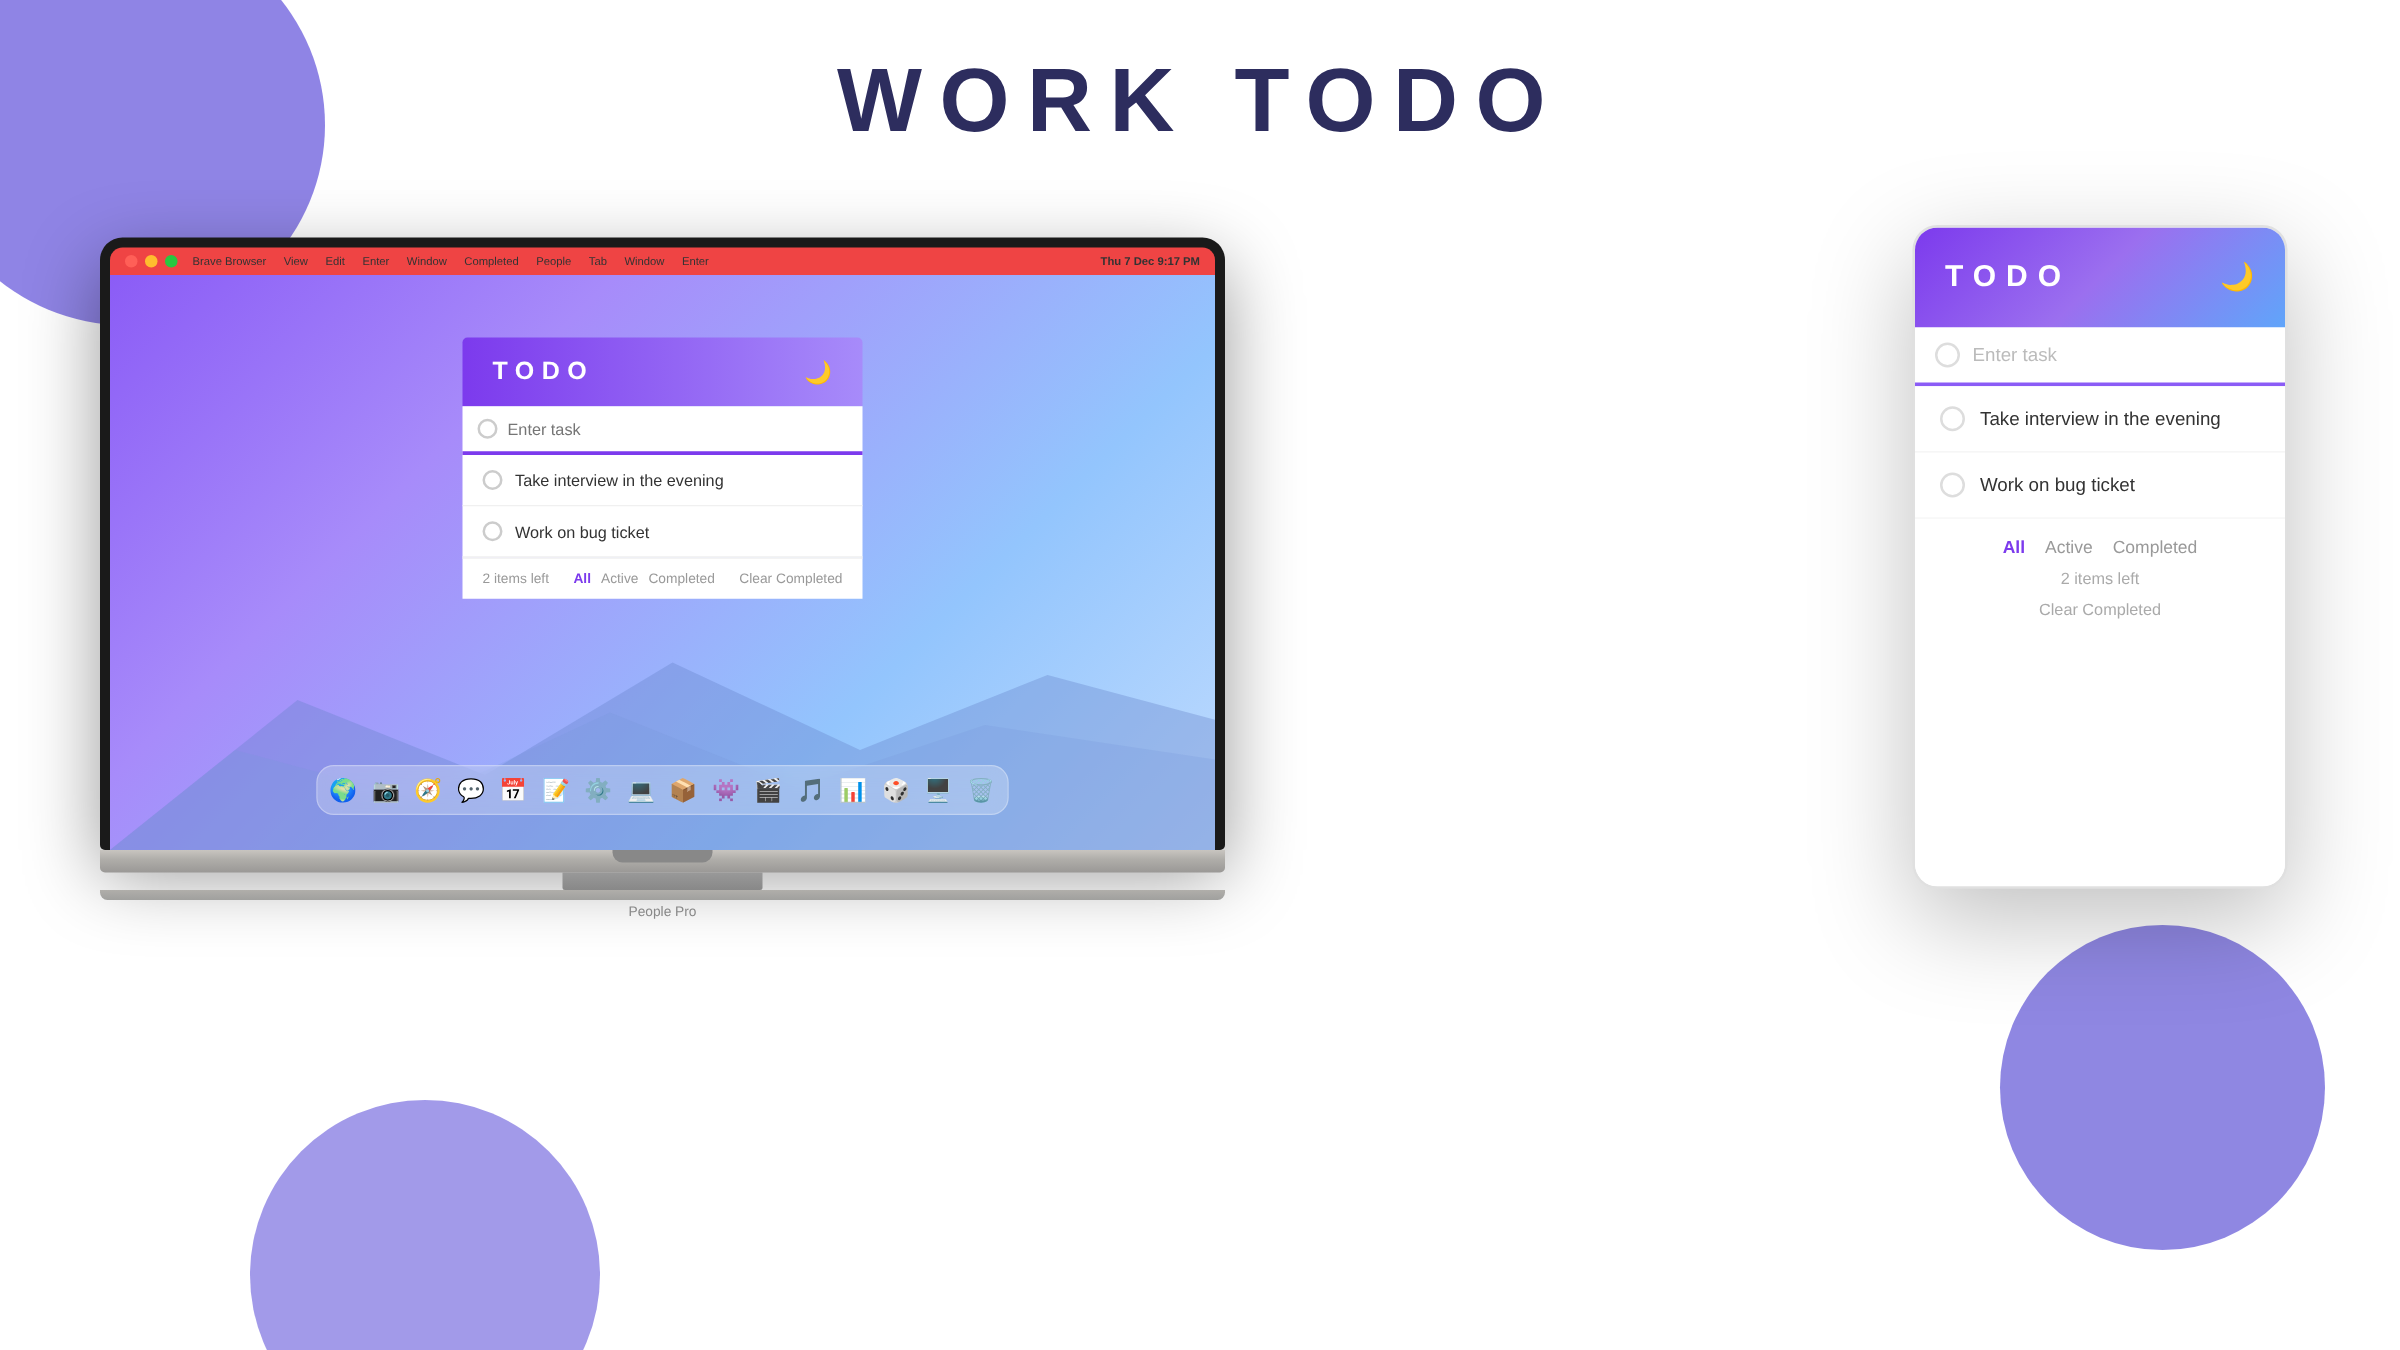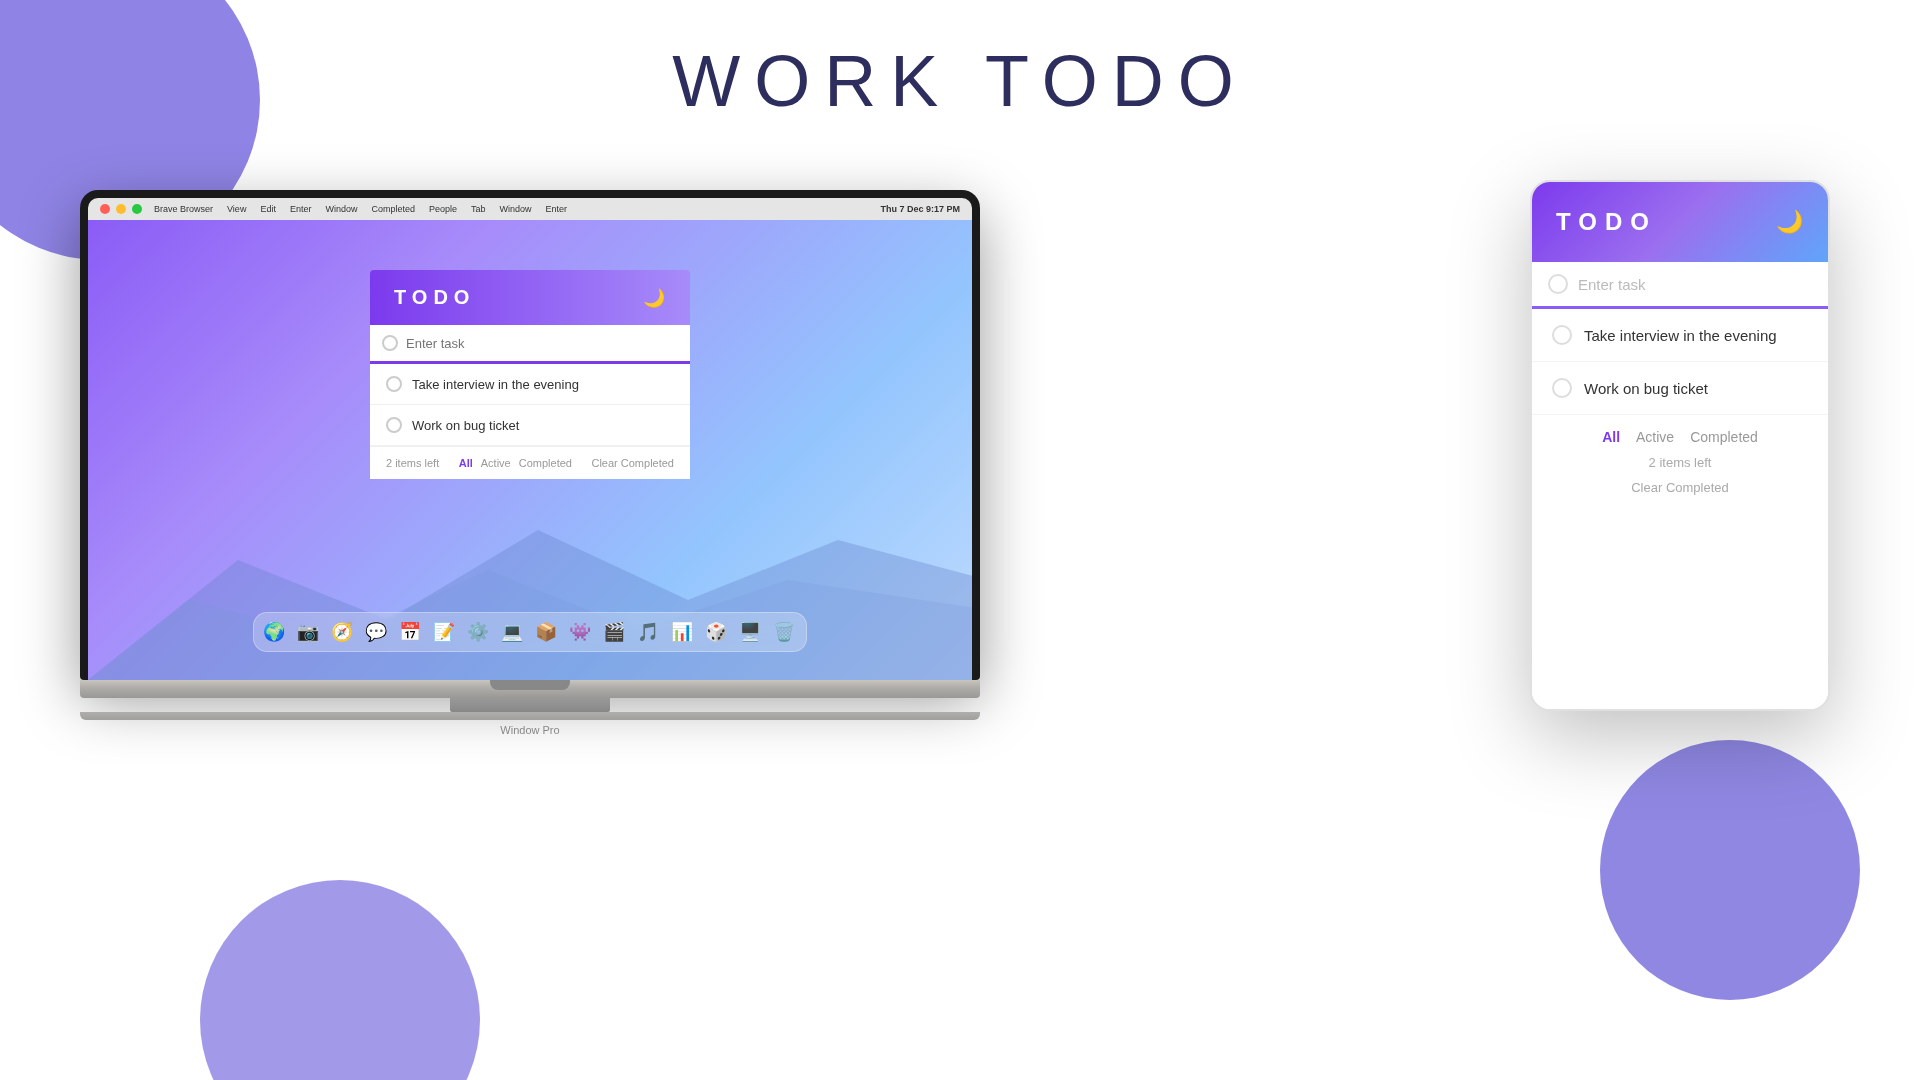--- a/index.html
+++ b/index.html
@@ -50,21 +50,21 @@
       z-index: 0;
     }
 
     
     .page-title {
       position: absolute;
       top: 40px;
       left: 50%;
       transform: translateX(-50%);
       font-size: 72px;
-      font-weight: 400;
+      font-weight: 700;
       letter-spacing: 14px;
       color: #2d2d5e;
       text-transform: uppercase;
       z-index: 10;
     }
 
     
     .macbook-wrapper {
       position: absolute;
       top: 190px;
@@ -74,21 +74,21 @@
     }
 
     .macbook-screen-outer {
       background: #1a1a1a;
       border-radius: 18px 18px 4px 4px;
       padding: 8px 8px 0 8px;
       box-shadow: 0 20px 60px rgba(0,0,0,0.4);
     }
 
     .macbook-menubar {
-      background: #e5e5e5;
+      background: #ef4444;
       border-radius: 10px 10px 0 0;
       height: 22px;
       display: flex;
       align-items: center;
       padding: 0 12px;
       gap: 6px;
       font-size: 9px;
       color: #555;
     }
 
@@ -527,21 +527,21 @@
         <div class="dock-icon">🗑️</div>
       </div>
     </div>
   </div>
 
   <div class="macbook-base">
     <div class="macbook-notch"></div>
   </div>
   <div class="macbook-stand"></div>
   <div class="macbook-foot"></div>
-  <div class="macbook-label">Window Pro</div>
+  <div class="macbook-label">People Pro</div>
 </div>
 
 <div class="phone-wrapper">
   <div class="phone-frame">
 
     <div class="phone-todo-header">
       <span class="phone-todo-title">TODO</span>
       <span class="phone-moon">🌙</span>
     </div>
 

